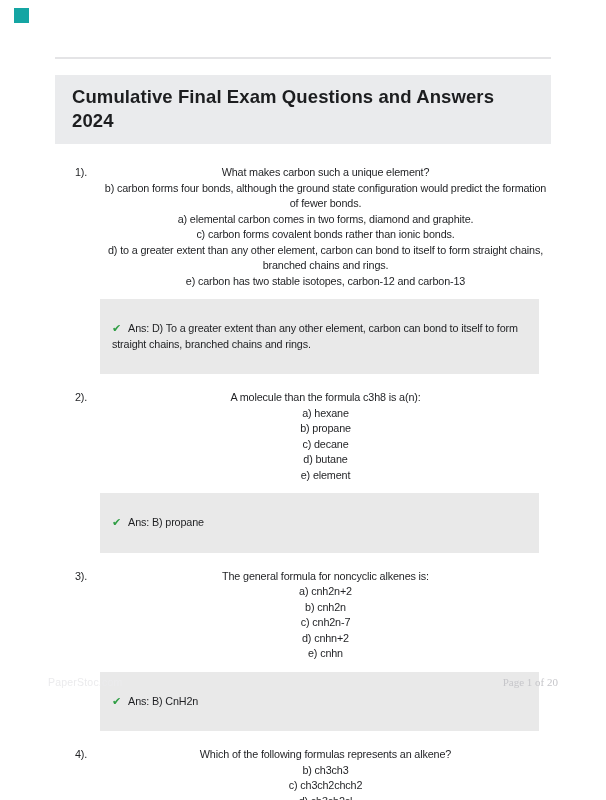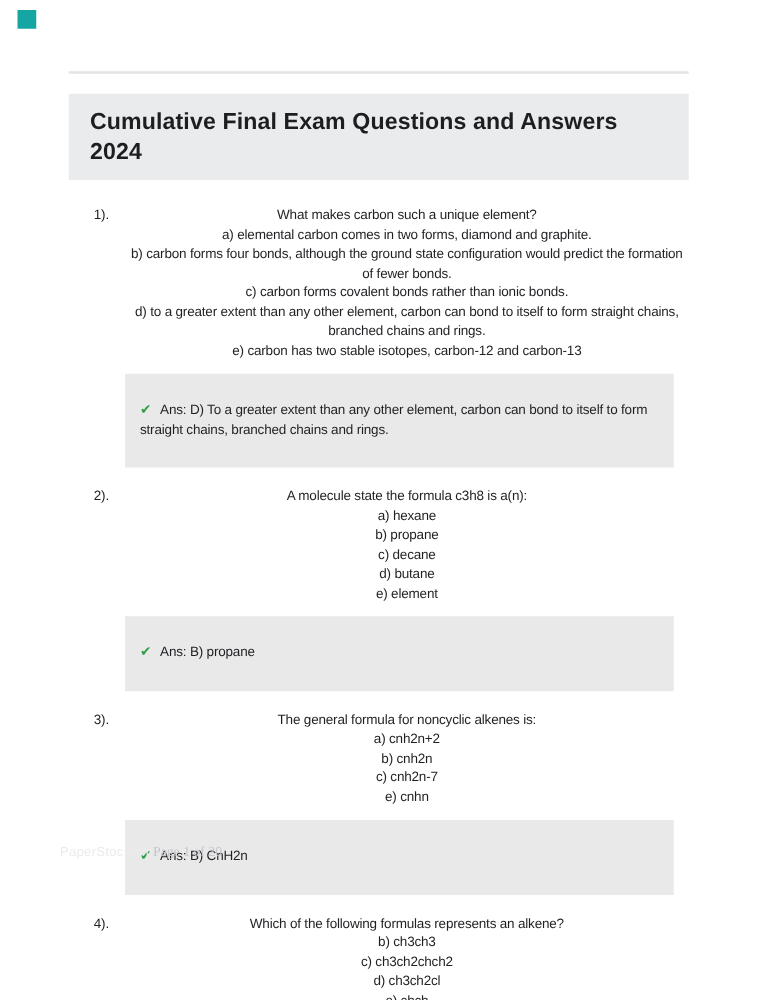--- a/index.html
+++ b/index.html
@@ -61,21 +61,21 @@
     font-size:10.8px;line-height:15.5px;letter-spacing:-0.15px;
   }
   .check{
     color:var(--green);
     font-weight:700;
     font-size:11px;
     margin-right:7px;
   }
   .footer{
     position:absolute;left:0;bottom:20px;width:606px;
-    display:flex;justify-content:flex-start;align-items:baseline;
+    display:flex;justify-content:space-between;align-items:baseline;
     padding:0 48px 0 48px;
   }
   .footer .watermark{
     font-size:10.5px;color:var(--footer-left);letter-spacing:0.2px;
   }
   .footer .pagenum{
     font-family:"Liberation Serif","DejaVu Serif",serif;
     font-size:11px;color:var(--footer-right);
   }
 </style>
@@ -91,38 +91,38 @@
     <h1>Cumulative Final Exam Questions and Answers 2024</h1>
   </header>
 
   <main class="questions">
   <section class="question">
     <div class="q-row">
       <div class="q-num">1).</div>
       <div class="q-body">
         <div class="q-text">What makes carbon such a unique element?</div>
         <div class="q-options">
+              <div class="opt">b) carbon forms four bonds, although the ground state configuration would predict the formation of fewer bonds.</div>
               <div class="opt">a) elemental carbon comes in two forms, diamond and graphite.</div>
-              <div class="opt">b) carbon forms four bonds, although the ground state configuration would predict the formation of fewer bonds.</div>
               <div class="opt">c) carbon forms covalent bonds rather than ionic bonds.</div>
               <div class="opt">d) to a greater extent than any other element, carbon can bond to itself to form straight chains, branched chains and rings.</div>
               <div class="opt">e) carbon has two stable isotopes, carbon-12 and carbon-13</div>
             </div>
       </div>
     </div>
     <div class="answer-box">
       <span class="check">✔</span><span>Ans: D) To a greater extent than any other element, carbon can bond to itself to form straight chains, branched chains and rings.</span>
     </div>
   </section>
 
   <section class="question">
     <div class="q-row">
       <div class="q-num">2).</div>
       <div class="q-body">
-        <div class="q-text">A molecule state the formula c3h8 is a(n):</div>
+        <div class="q-text">A molecule than the formula c3h8 is a(n):</div>
         <div class="q-options">
               <div class="opt">a) hexane</div>
               <div class="opt">b) propane</div>
               <div class="opt">c) decane</div>
               <div class="opt">d) butane</div>
               <div class="opt">e) element</div>
             </div>
       </div>
     </div>
     <div class="answer-box">
@@ -132,20 +132,21 @@
 
   <section class="question">
     <div class="q-row">
       <div class="q-num">3).</div>
       <div class="q-body">
         <div class="q-text">The general formula for noncyclic alkenes is:</div>
         <div class="q-options">
               <div class="opt">a) cnh2n+2</div>
               <div class="opt">b) cnh2n</div>
               <div class="opt">c) cnh2n-7</div>
+              <div class="opt">d) cnhn+2</div>
               <div class="opt">e) cnhn</div>
             </div>
       </div>
     </div>
     <div class="answer-box">
       <span class="check">✔</span><span>Ans: B) CnH2n</span>
     </div>
   </section>
 
   <section class="question">

